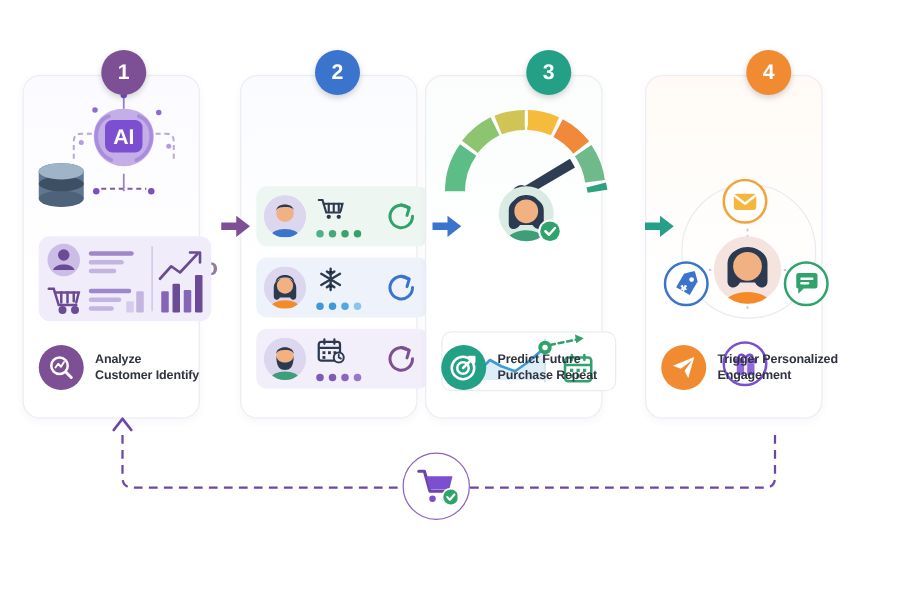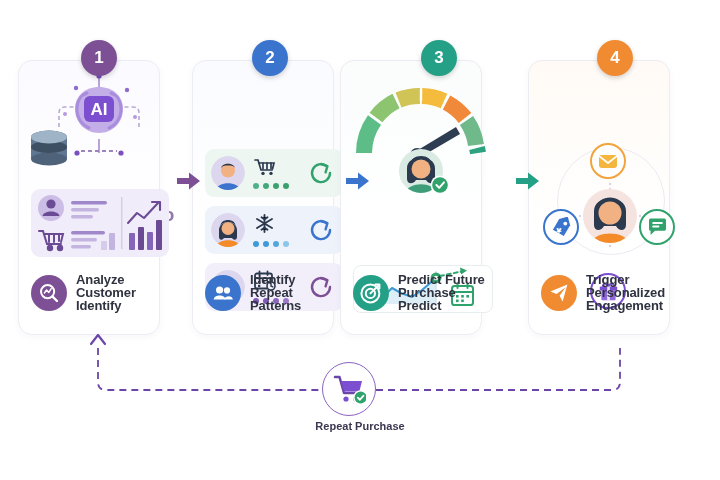--- a/index.html
+++ b/index.html
@@ -19,21 +19,21 @@
     width:142px;
     height:275px;
     border-radius:14px;
     border:1px solid #ececf3;
     box-sizing:border-box;
     box-shadow:0 2px 6px rgba(90,80,130,.05);
   }
   .card.c1{left:18px;  background:linear-gradient(180deg,#fbfaff 0%,#ffffff 60%);}
   .card.c2{left:192px; background:linear-gradient(180deg,#fafbff 0%,#ffffff 60%);}
   .card.c3{left:340px; background:linear-gradient(180deg,#fafdfc 0%,#ffffff 60%);}
-  .card.c4{left:528px; background:linear-gradient(180deg,#fffaf5 0%,#ffffff 60%);padding-left:48px;}
+  .card.c4{left:516px; background:linear-gradient(180deg,#fffaf5 0%,#ffffff 60%);padding-left:48px;}
 
   
   .badge{
     position:absolute;
     top:40px;
     width:36px;height:36px;
     border-radius:50%;
     color:#fff;
     font-size:17px;
     font-weight:bold;
@@ -55,21 +55,21 @@
   
   .foot{
     position:absolute;left:12px;bottom:22px;
     display:flex;align-items:center;gap:9px;width:142px;
   }
   .foot .circ{
     width:36px;height:36px;border-radius:50%;
     flex:0 0 36px;display:flex;align-items:center;justify-content:center;
   }
   .foot .txt{
-    font-size:13px;line-height:13px;color:#2f3340;font-weight:bold;
+    font-size:10px;line-height:13px;color:#2f3340;font-weight:bold;
     letter-spacing:-.1px;
   }
   .c1 .circ{background:#7d4f95;}
   .c2 .circ{background:#3a74cd;}
   .c3 .circ{background:#23a086;}
   .c4 .circ{background:#f18b31;}
 
   
   .c1-panel{
     position:absolute;left:12px;top:128px;width:138px;height:68px;
@@ -309,34 +309,20 @@
             <i style="background:#8b64bd"></i>
             <i style="background:#9a76c6"></i>
         </div>
       </div>
       <svg width="26" height="26" viewBox="0 0 26 26" style="margin-right:9px">
         <path d="M22 13 A9 9 0 1 1 18.5 6" fill="none" stroke="#7d4f95" stroke-width="2.4" stroke-linecap="round"></path>
         <path d="M13 4 L19.4 6.2 L17.6 12.3" fill="none" stroke="#7d4f95" stroke-width="2.4" stroke-linecap="round" stroke-linejoin="round"></path>
       </svg>
     </div>
 
-    <div class="foot">
-      <div class="circ">
-        <svg width="22" height="22" viewBox="0 0 22 22">
-          <circle cx="7.6" cy="8" r="3.6" fill="#fff"></circle>
-          <circle cx="15" cy="8.4" r="3.1" fill="#fff"></circle>
-          <path d="M1.6 17.5 C2.2 12 13 12 13.6 17.5 Z" fill="#fff"></path>
-          <path d="M12.5 17.5 C12.9 13.4 20.4 13.2 20.8 17.5 Z" fill="#fff"></path>
-        </svg>
-      </div>
-      <div class="txt">
-        <div>Identify</div>
-        <div>Repeat Patterns</div>
-      </div>
-    </div>
   </div>
 
   <div class="card c3">
     <svg width="160" height="140" viewBox="0 0 160 140" style="position:absolute;left:0;top:14px">
       <g stroke-width="16" fill="none">
         <path d="M23 78 A57 57 0 0 1 33.5 45" stroke="#5cbd86"></path>
         <path d="M35 42.5 A57 57 0 0 1 55 26" stroke="#8cc46f"></path>
         <path d="M57.5 25 A57 57 0 0 1 79 21" stroke="#cfc455"></path>
         <path d="M81 21 A57 57 0 0 1 103 26" stroke="#f5bb3c"></path>
         <path d="M105.5 27.5 A57 57 0 0 1 124 43" stroke="#f0893a"></path>
@@ -393,21 +379,21 @@
       <div class="circ">
         <svg width="24" height="24" viewBox="0 0 24 24">
           <circle cx="11.4" cy="12.4" r="9" fill="none" stroke="#fff" stroke-width="2"></circle>
           <circle cx="11.4" cy="12.4" r="4.6" fill="none" stroke="#fff" stroke-width="2"></circle>
           <path d="M11.4 12.4 L20 4" stroke="#fff" stroke-width="2" stroke-linecap="round"></path>
           <path d="M16.4 3.6 L20.4 3.6 L20.4 7.6" fill="none" stroke="#fff" stroke-width="2" stroke-linecap="round" stroke-linejoin="round"></path>
         </svg>
       </div>
       <div class="txt">
         <div>Predict Future</div>
-        <div>Purchase Predict</div>
+        <div>Purchase Repeat</div>
       </div>
     </div>
   </div>
 
   <div class="card c4">
     <div class="orbit"></div>
 
     <svg width="162" height="190" viewBox="0 0 162 190" style="position:absolute;left:0;top:78px">
       <path d="M81 44 L81 58" stroke="#c9c4d8" stroke-width="1.5" stroke-dasharray="2 3"></path>
       <path d="M81 96 L81 110" stroke="#c9c4d8" stroke-width="1.5" stroke-dasharray="2 3"></path>
@@ -504,15 +490,14 @@
       </g>
       <path d="M9 8 L30 8 L27.4 18.6 L12 18.6 Z" fill="#7b4fd0"></path>
       <circle cx="14" cy="26" r="2.6" fill="#7b4fd0"></circle>
       <circle cx="24" cy="26" r="2.6" fill="#7b4fd0"></circle>
       <circle cx="28.6" cy="24.6" r="7.4" fill="#ffffff"></circle>
       <circle cx="28.6" cy="24.6" r="6" fill="#2fa36b"></circle>
       <path d="M25.8 24.6 L27.9 26.8 L31.5 22.6" fill="none" stroke="#fff" stroke-width="1.7" stroke-linecap="round" stroke-linejoin="round"></path>
     </svg>
   </div>
 
-  <div class="loop-label">Repeat Purchase</div>
 
 </div>
 
 </body></html>

